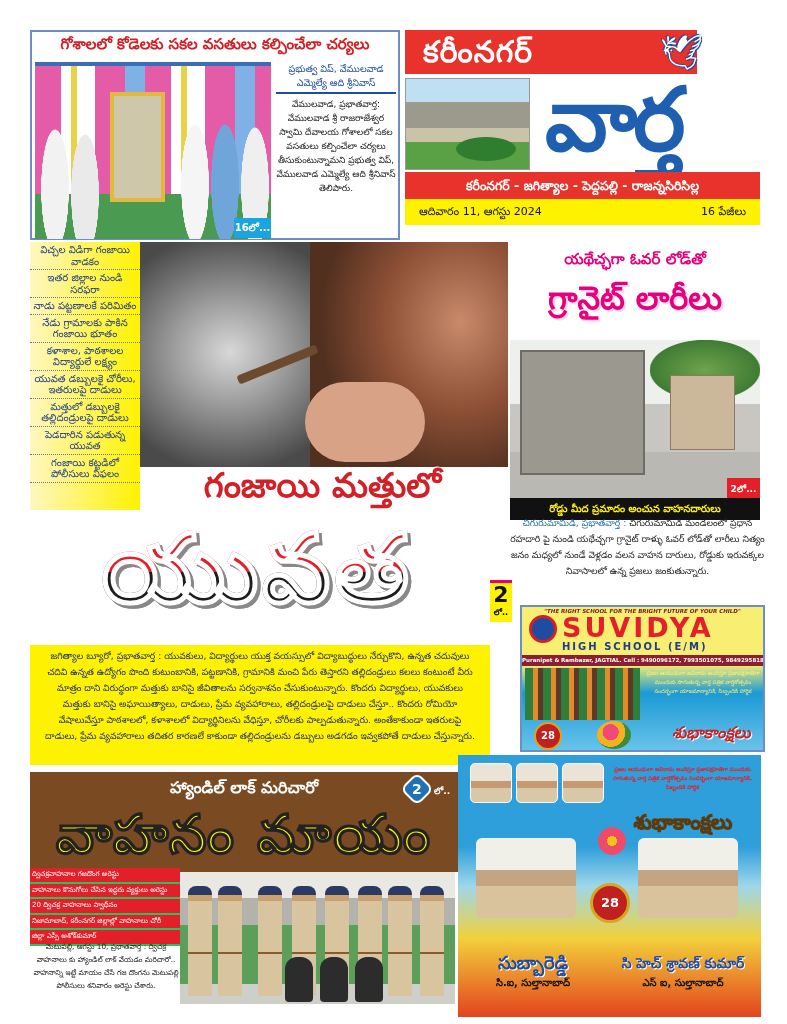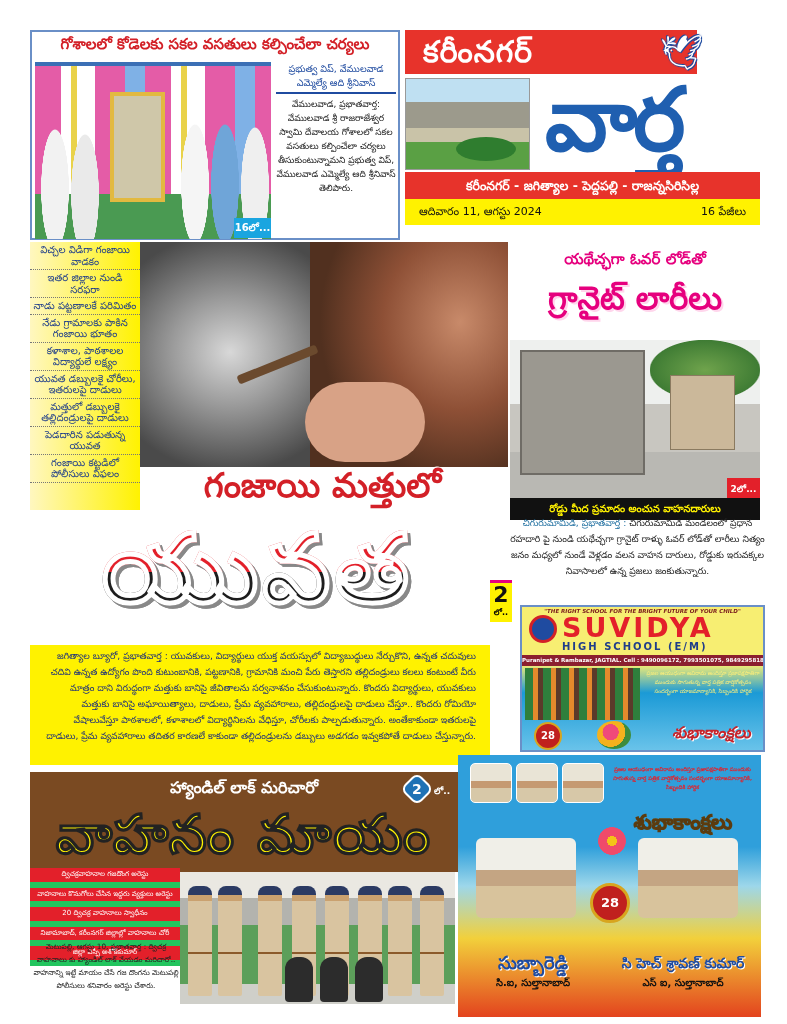--- a/index.html
+++ b/index.html
@@ -48,21 +48,21 @@
   #smoke-photo .joint { position:absolute; left:95px; top:118px; width:85px; height:9px; background:#6b4a2e; transform:rotate(-22deg); border-radius:3px; }
   #smoke-photo .hand { position:absolute; left:165px; top:140px; width:120px; height:80px; border-radius:40px; background:#d8a286; }
 
   #headline-ganja { left: 140px; top: 465px; width: 365px; height: 40px; font-size:34px; color:#d32027; font-weight:bold; text-align:center; line-height:40px; text-shadow: 2px 2px 0 #fff, -1px -1px 0 #fff; }
   #headline-yuvatha { left: 30px; top: 512px; width: 455px; height: 115px; font-size:96px; font-weight:bold; line-height:115px; text-align:center; letter-spacing:4px;
       background: linear-gradient(180deg, #e3202a 0 52%, #1d1d1d 52% 100%); -webkit-background-clip:text; background-clip:text; color:transparent; -webkit-text-stroke: 2px #fff; filter: drop-shadow(3px 3px 0 #888); }
   #yuvatha-ref { left: 490px; top: 580px; width: 22px; height: 42px; background:#fff200; border-top:3px solid #e6007e; text-align:center; }
   #yuvatha-ref .n { font-size:22px; font-weight:bold; line-height:24px; color:#111; }
   #yuvatha-ref .l { font-size:8px; line-height:12px; font-weight:bold; }
 
-  #yuvatha-body { left: 30px; top: 645px; width: 460px; height: 120px; background:#fff200; padding:3px 14px; font-size:9.2px; line-height:16px; color:#1d2f7a; text-align:right; }
+  #yuvatha-body { left: 30px; top: 645px; width: 460px; height: 120px; background:#fff200; padding:3px 14px; font-size:9.2px; line-height:16px; color:#1d2f7a; text-align:center; }
 
   
   #granite { left: 510px; top: 245px; width: 250px; height: 300px; }
   #granite .kicker { font-size:15px; color:#e6007e; font-weight:bold; text-align:center; line-height:28px; text-shadow:1px 1px 0 #fff; }
   #granite .head { font-size:32px; color:#e6007e; font-weight:bold; text-align:center; line-height:50px; text-shadow:2px 2px 0 #ffd6ec; }
   #granite .photo { position:absolute; left:0; top:95px; width:250px; height:160px; background: linear-gradient(180deg, #eef0ee 0 40%, #c8c6c0 40% 70%, #b9b8b3 70% 100%); }
   #granite .truck1 { position:absolute; left:10px; top:10px; width:125px; height:125px; background:#9b9890; border:2px solid #6f6c66; }
   #granite .truck2 { position:absolute; left:160px; top:35px; width:65px; height:75px; background:#cbb89a; border:1px solid #8a7a60; }
   #granite .tree { position:absolute; left:140px; top:0; width:110px; height:60px; background:radial-gradient(ellipse at center, #6fa34c, #3f7c34 70%, transparent 72%); }
   #granite .tag { position:absolute; right:0; bottom:0; width:33px; height:22px; background:#e3202a; color:#fff; font-size:9px; line-height:22px; text-align:center; font-weight:bold; }
@@ -85,21 +85,21 @@
 
   
   #vehicle { left: 30px; top: 772px; width: 428px; height: 245px; background:#fff; }
   #vehicle .band { position:absolute; left:0; top:0; width:428px; height:100px; background:#7a4a22; }
   #vehicle .kicker { position:absolute; left:0; top:2px; width:428px; font-size:16px; color:#fff; text-align:center; line-height:28px; font-weight:bold; }
   #vehicle .ref { position:absolute; left:375px; top:5px; width:24px; height:24px; border-radius:7px; background:#1f72b5; border:2px solid #fff; color:#fff; font-weight:bold; font-size:14px; text-align:center; line-height:20px; transform:rotate(45deg); }
   #vehicle .ref span { display:inline-block; transform:rotate(-45deg); }
   #vehicle .ref-lo { position:absolute; left:404px; top:14px; color:#fff; font-size:9px; font-weight:bold; }
   #vehicle .head { position:absolute; left:0; top:30px; width:428px; font-size:54px; color:#fff200; text-align:center; line-height:66px; font-weight:bold; -webkit-text-stroke:1.5px #222; letter-spacing:2px; }
   #vehicle .bullets { position:absolute; left:0; top:96px; width:150px; background:#e3202a; }
-  #vehicle .bullets div { font-size:7px; color:#fff; text-align:center; line-height:13.5px; border-bottom:6px solid #22c55e; padding:0 2px; white-space:nowrap; overflow:hidden; }
+  #vehicle .bullets div { font-size:7px; color:#fff; line-height:13.5px; border-bottom:2px solid #22c55e; padding:0 2px; white-space:nowrap; overflow:hidden; }
   #vehicle .body { position:absolute; left:2px; top:168px; width:148px; font-size:7.3px; line-height:13px; color:#222; text-align:center; }
   #vehicle .photo { position:absolute; left:150px; top:100px; width:275px; height:132px; background: linear-gradient(180deg, #eae8e2 0 20%, #b3b3ae 20% 40%, #5c9f5a 40% 85%, #cfcfc9 85% 100%); }
   #vehicle .cop { position:absolute; top:14px; width:24px; height:110px; background: linear-gradient(180deg, #2b3a63 0 8%, #caa16f 8% 14%, #d9c4a0 14% 60%, #8b5a2b 60% 62%, #d9c4a0 62% 100%); border-radius:8px 8px 2px 2px; }
   #vehicle .accused { position:absolute; top:85px; width:28px; height:45px; background:#2c2c2c; border-radius:12px 12px 4px 4px; }
 
   
   #ad-police { left: 458px; top: 755px; width: 303px; height: 262px; background: linear-gradient(180deg, #2f9fdb 0 35%, #9dd7ea 50%, #f2d03b 70%, #e3431e 100%); }
   #ad-police .thumb { position:absolute; top:8px; width:42px; height:40px; border-radius:5px; background: linear-gradient(180deg, #e9e4d6 0 45%, #c59a72 45% 62%, #d7c8a8 62% 100%); border:1px solid #fff; }
   #ad-police .msg { position:absolute; left:152px; top:10px; width:145px; font-size:5.5px; line-height:9px; color:#e3202a; text-align:center; font-weight:bold; }
   #ad-police .wish { position:absolute; left:150px; top:52px; width:150px; font-size:20px; line-height:30px; color:#f7e04b; font-weight:bold; text-align:center; -webkit-text-stroke:1px #5a3b10; }

